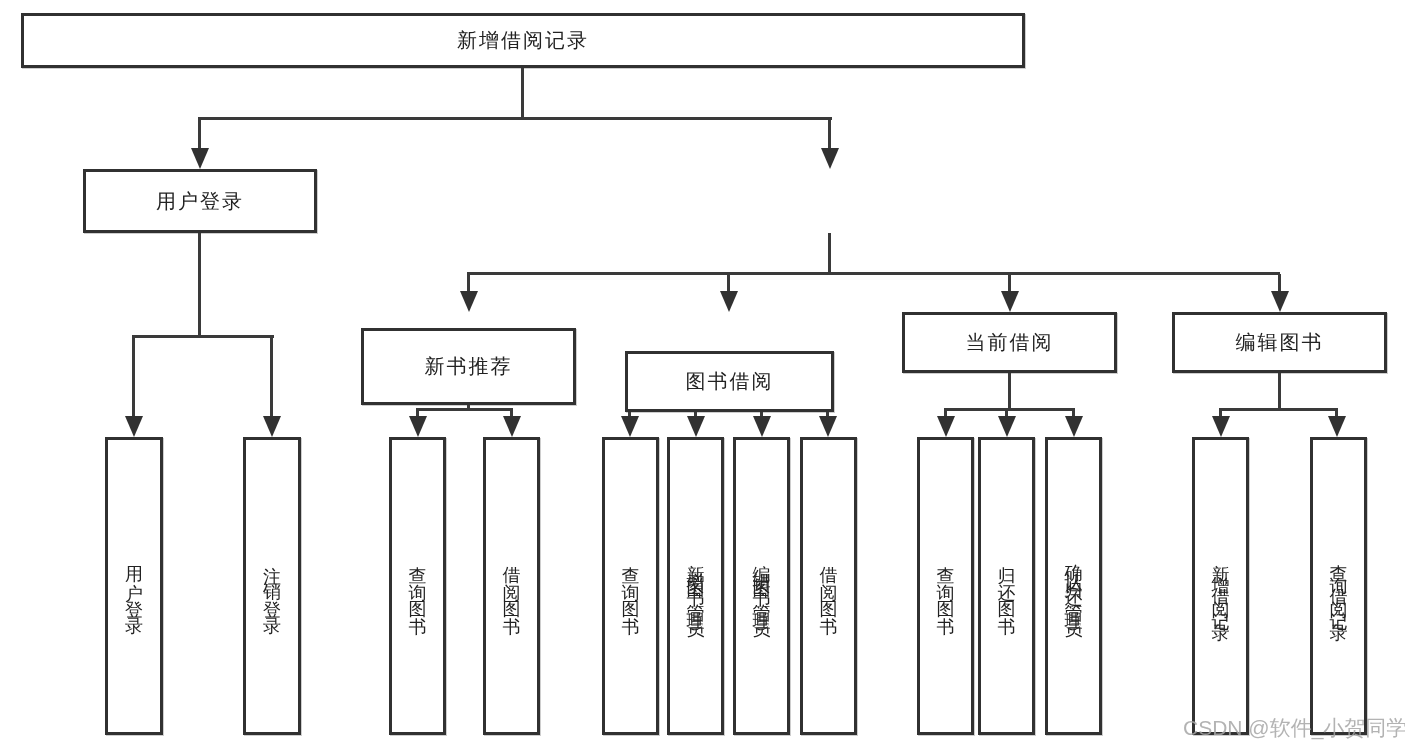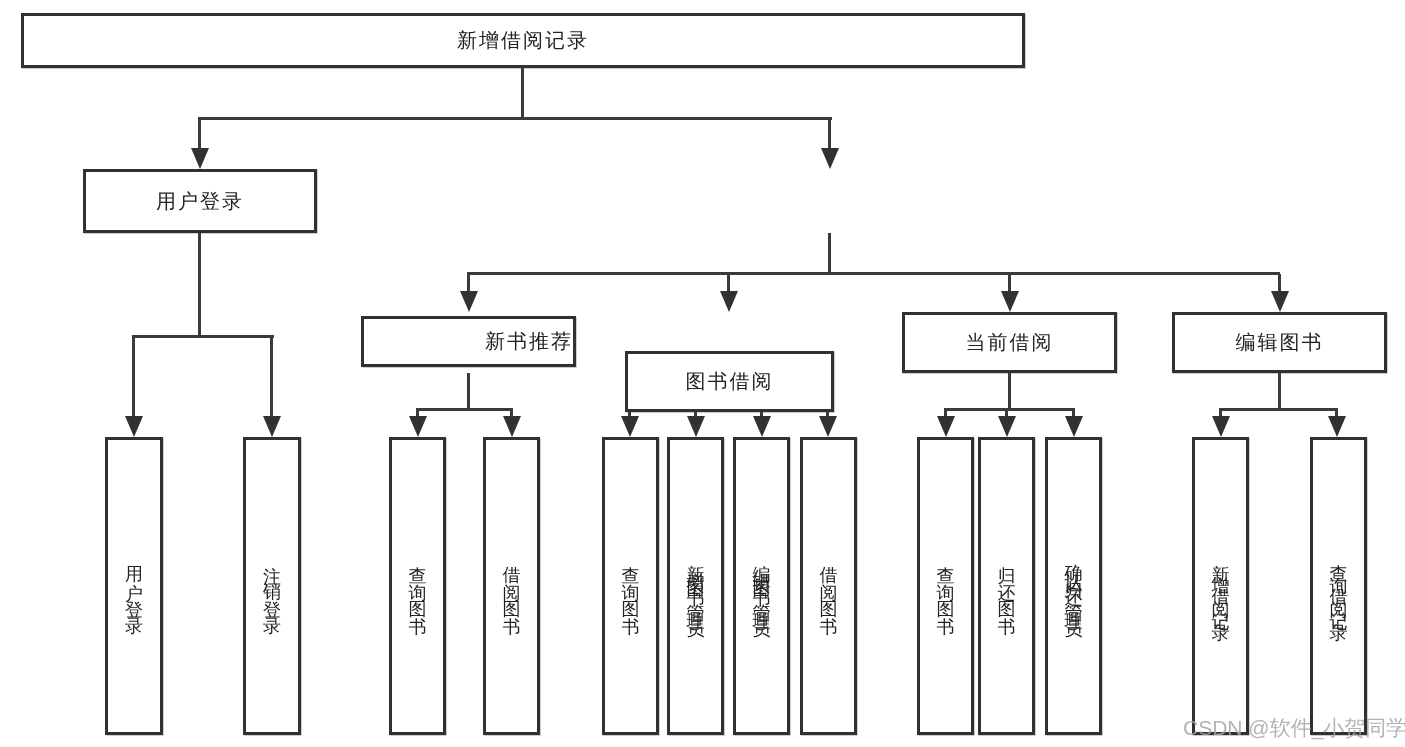--- a/index.html
+++ b/index.html
@@ -113,21 +113,21 @@
   <div class="hline" style="left:467px; top:272px; width:813px;"></div>
   <div class="vline" style="left:467px; top:274px; height:19px;"></div>
   <div class="arrow" style="left:460px; top:291px;"></div>
   <div class="vline" style="left:727px; top:274px; height:19px;"></div>
   <div class="arrow" style="left:720px; top:291px;"></div>
   <div class="vline" style="left:1008px; top:274px; height:19px;"></div>
   <div class="arrow" style="left:1001px; top:291px;"></div>
   <div class="vline" style="left:1278px; top:274px; height:19px;"></div>
   <div class="arrow" style="left:1271px; top:291px;"></div>
 
-  <div class="node" style="left:361px; top:316px; width:215px; height:51px;justify-content:flex-end;">
+  <div class="node" style="left:361px; top:328px; width:215px; height:77px;">
     <span class="hlabel">新书推荐</span>
   </div>
   <div class="node" style="left:625px; top:312px; width:209px; height:61px;margin-top:39px;">
     <span class="hlabel">图书借阅</span>
   </div>
   <div class="node" style="left:902px; top:312px; width:215px; height:61px;">
     <span class="hlabel">当前借阅</span>
   </div>
   <div class="node" style="left:1172px; top:312px; width:215px; height:61px;">
     <span class="hlabel">编辑图书</span>

